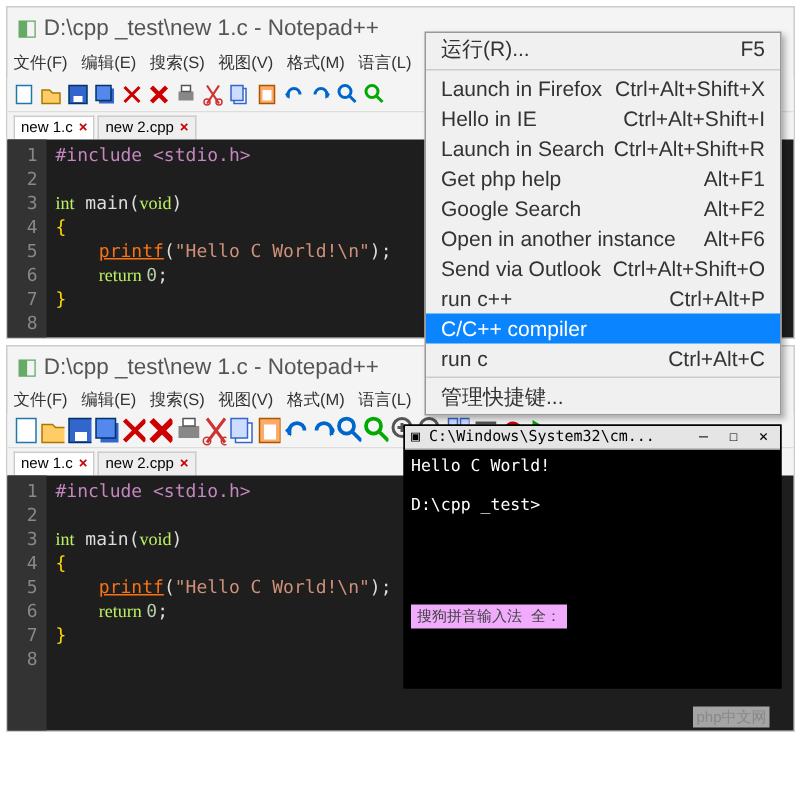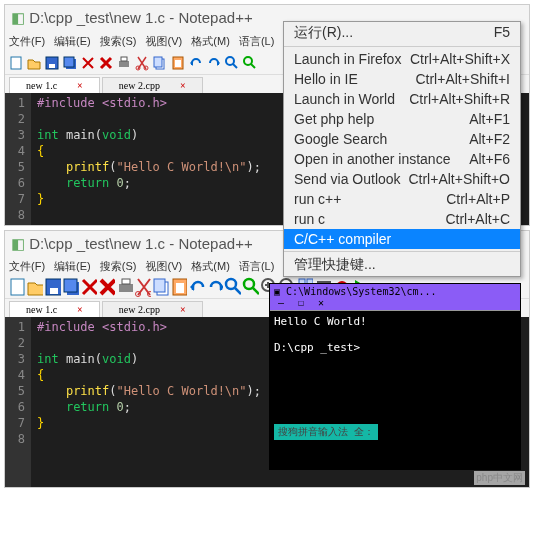--- a/index.html
+++ b/index.html
@@ -4,42 +4,42 @@
 <style>
   body { margin:0; padding:0; font-family:"Microsoft YaHei",Arial,sans-serif; font-size:11px; background:#fff; width:534px; }
   .window { border:1px solid #ccc; margin:4px; background:#f4f4f4; position:relative; }
   .titlebar { padding:4px 6px; color:#555; font-size:15px; }
   .titlebar::before { content:"◧"; margin-right:4px; color:#6a6; }
   .menubar { padding:2px 4px; color:#333; font-size:11px; }
   .menubar span { margin-right:6px; display:inline-block; }
   .toolbar { padding:2px 2px; display:flex; flex-wrap:wrap; gap:0px; background:#f4f4f4; border-bottom:1px solid #ddd; }
   .tbtn { width:18px; height:18px; display:flex; align-items:center; justify-content:center; font-size:12px; }
   .tabs { background:#f4f4f4; display:flex; padding:2px 4px 0 4px; gap:2px; }
-  .tab { padding:2px 16px; font-size:10px; border:1px solid #ccc; border-bottom:none; background:#eee; display:flex; align-items:center; gap:20px;font-family:Liberation Serif, serif; }
+  .tab { padding:2px 4px; font-size:10px; border:1px solid #ccc; border-bottom:none; background:#eee; display:flex; align-items:center; gap:4px; }
   .tab.active { background:#fff; }
   .tab .x { color:#c00; font-weight:bold; }
   .editor { background:#1e1e1e; color:#ddd; font-family:Consolas,monospace; font-size:12px; display:flex; min-height:130px; position:relative; }
   .gutter { background:#333; color:#888; text-align:right; padding:2px 6px; line-height:16px; min-width:14px; }
   .code { padding:2px 6px; line-height:16px; white-space:pre; }
-  .kw { color:#22c55e; }
+  .kw { color:#bef264;font-family:Liberation Serif, serif; }
   .pp { color:#c586c0; }
   .str { color:#ce9178; }
   .num { color:#b5cea8; }
-  .fn { color:#fde047; }
+  .fn { color:#f97316;text-decoration:underline; }
   .br { color:#ffd700; }
   .dropdown { position:absolute; right:8px; top:16px; width:236px; background:#f0f0f0; border:1px solid #999; box-shadow:2px 2px 4px rgba(0,0,0,0.3); font-size:14px; z-index:10; }
   .ddrow { display:flex; justify-content:space-between; padding:2px 10px; color:#333; }
   .ddrow.hl { background:#0a84ff; color:#fff; }
   .ddsep { border-top:1px solid #ccc; margin:2px 0; }
   .console { position:absolute; right:8px; top:52px; width:250px; background:#000; color:#fff; border:1px solid #000; font-family:Consolas,monospace; font-size:11px; z-index:5; }
-  .console .hdr { background:#8b5cf6; color:#000; display:flex; justify-content:space-between; padding:2px 4px; font-size:10px; border-bottom:1px solid #999;flex-direction:column; }
+  .console .hdr { background:#e5e5e5; color:#000; display:flex; justify-content:space-between; padding:2px 4px; font-size:10px; border-bottom:1px solid #999; }
   .console .hdr .btns span { display:inline-block; width:14px; text-align:center; }
   .console .body { padding:4px; min-height:150px; white-space:pre; }
-  .ime { background:#14b8a6; color:#444; font-size:10px; padding:1px 4px; display:inline-block; margin-top:18px; }
-  .watermark { position:absolute; right:4px; bottom:2px; font-size:10px; color:#888; background:rgba(255,255,255,0.6); padding:0 2px; }
+  .ime { background:#f0abfc; color:#444; font-size:10px; padding:1px 4px; display:inline-block; margin-top:8px; }
+  .watermark { position:absolute; right:16px; bottom:2px; font-size:10px; color:#888; background:rgba(255,255,255,0.6); padding:0 2px; }
   svg { display:block; }
 </style>
 </head>
 <body>
 
 <div class="window" style="position:relative; overflow:visible;">
   <div class="titlebar">D:\cpp _test\new 1.c - Notepad++</div>
 
   <div class="menubar">
     <span>文件(F)</span>
@@ -180,21 +180,21 @@
     <div class="ddsep"></div>
     <div class="ddrow">
         <span>Launch in Firefox</span>
         <span>Ctrl+Alt+Shift+X</span>
       </div>
     <div class="ddrow">
         <span>Hello in IE</span>
         <span>Ctrl+Alt+Shift+I</span>
       </div>
     <div class="ddrow">
-        <span>Launch in World</span>
+        <span>Launch in Search</span>
         <span>Ctrl+Alt+Shift+R</span>
       </div>
     <div class="ddrow">
         <span>Get php help</span>
         <span>Alt+F1</span>
       </div>
     <div class="ddrow">
         <span>Google Search</span>
         <span>Alt+F2</span>
       </div>
@@ -202,28 +202,28 @@
         <span>Open in another instance</span>
         <span>Alt+F6</span>
       </div>
     <div class="ddrow">
         <span>Send via Outlook</span>
         <span>Ctrl+Alt+Shift+O</span>
       </div>
     <div class="ddrow">
         <span>run c++</span>
         <span>Ctrl+Alt+P</span>
-      </div>
-    <div class="ddrow">
-        <span>run c</span>
-        <span>Ctrl+Alt+C</span>
       </div>
     <div class="ddrow hl">
         <span>C/C++ compiler</span>
         <span></span>
+      </div>
+    <div class="ddrow">
+        <span>run c</span>
+        <span>Ctrl+Alt+C</span>
       </div>
     <div class="ddsep"></div>
     <div class="ddrow">
         <span>管理快捷键...</span>
         <span></span>
       </div>
   </div>
 </div>
 
 <div class="window" style="position:relative;">

